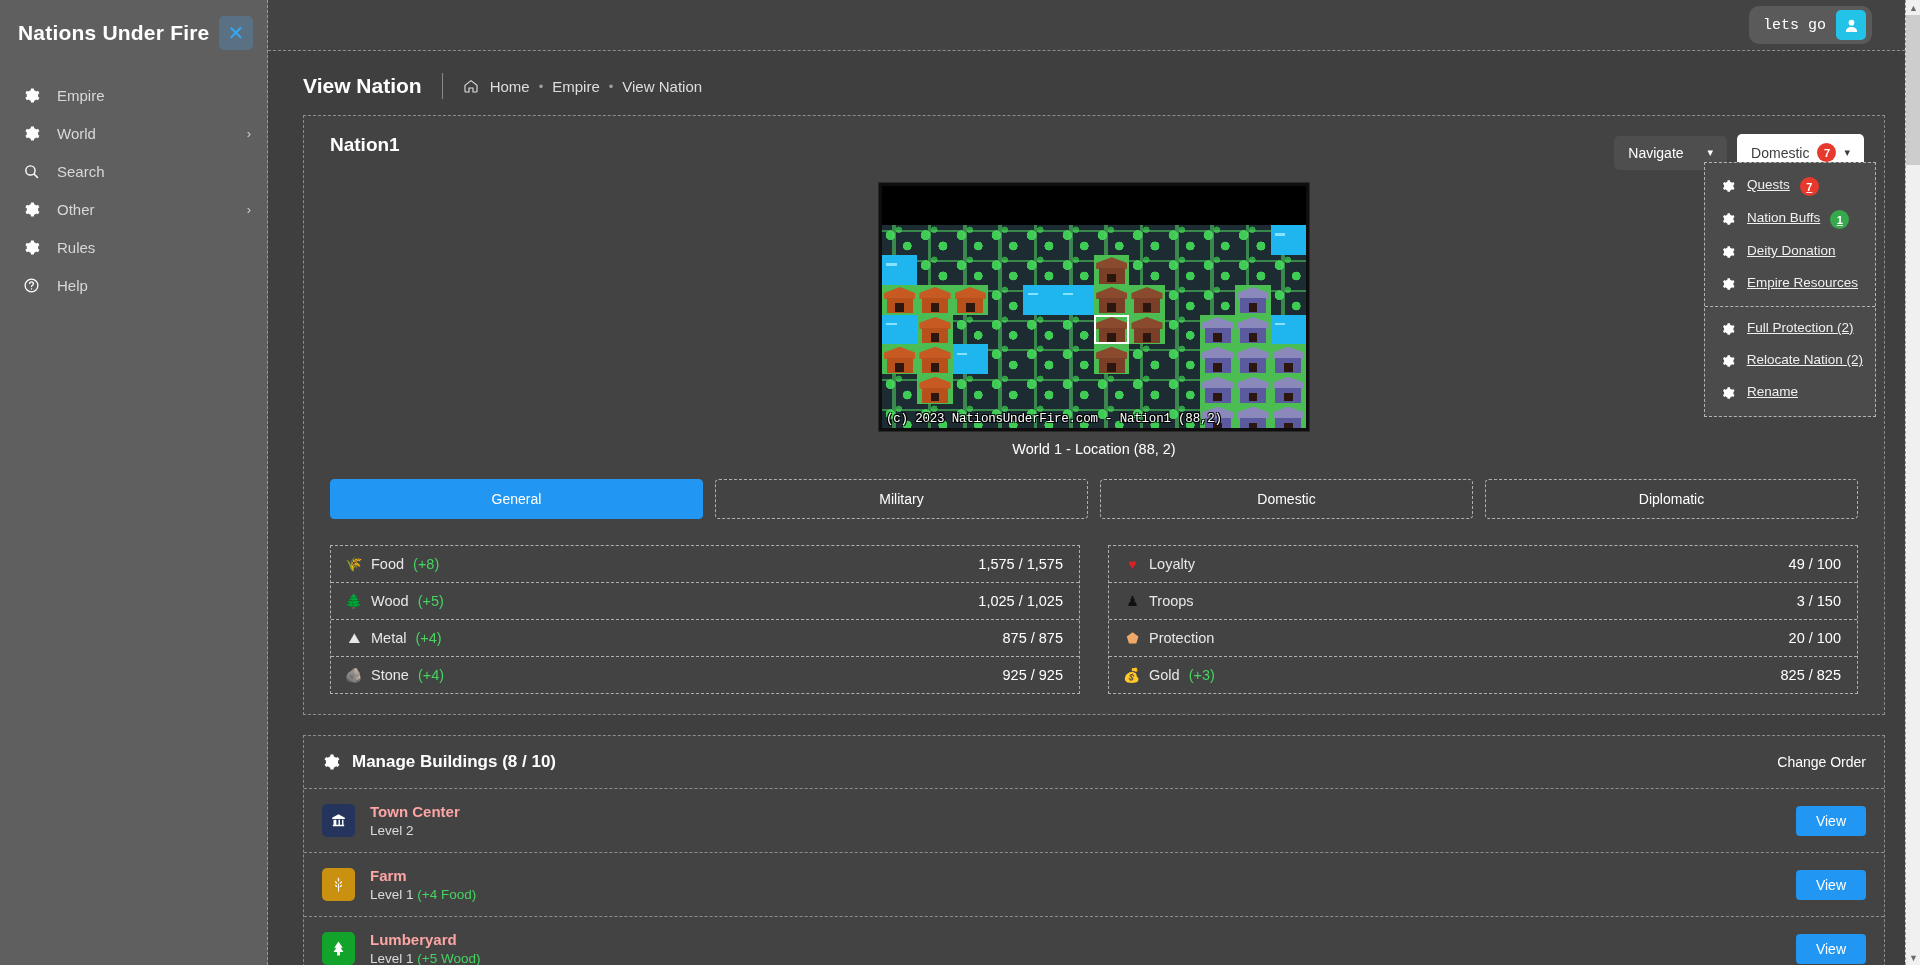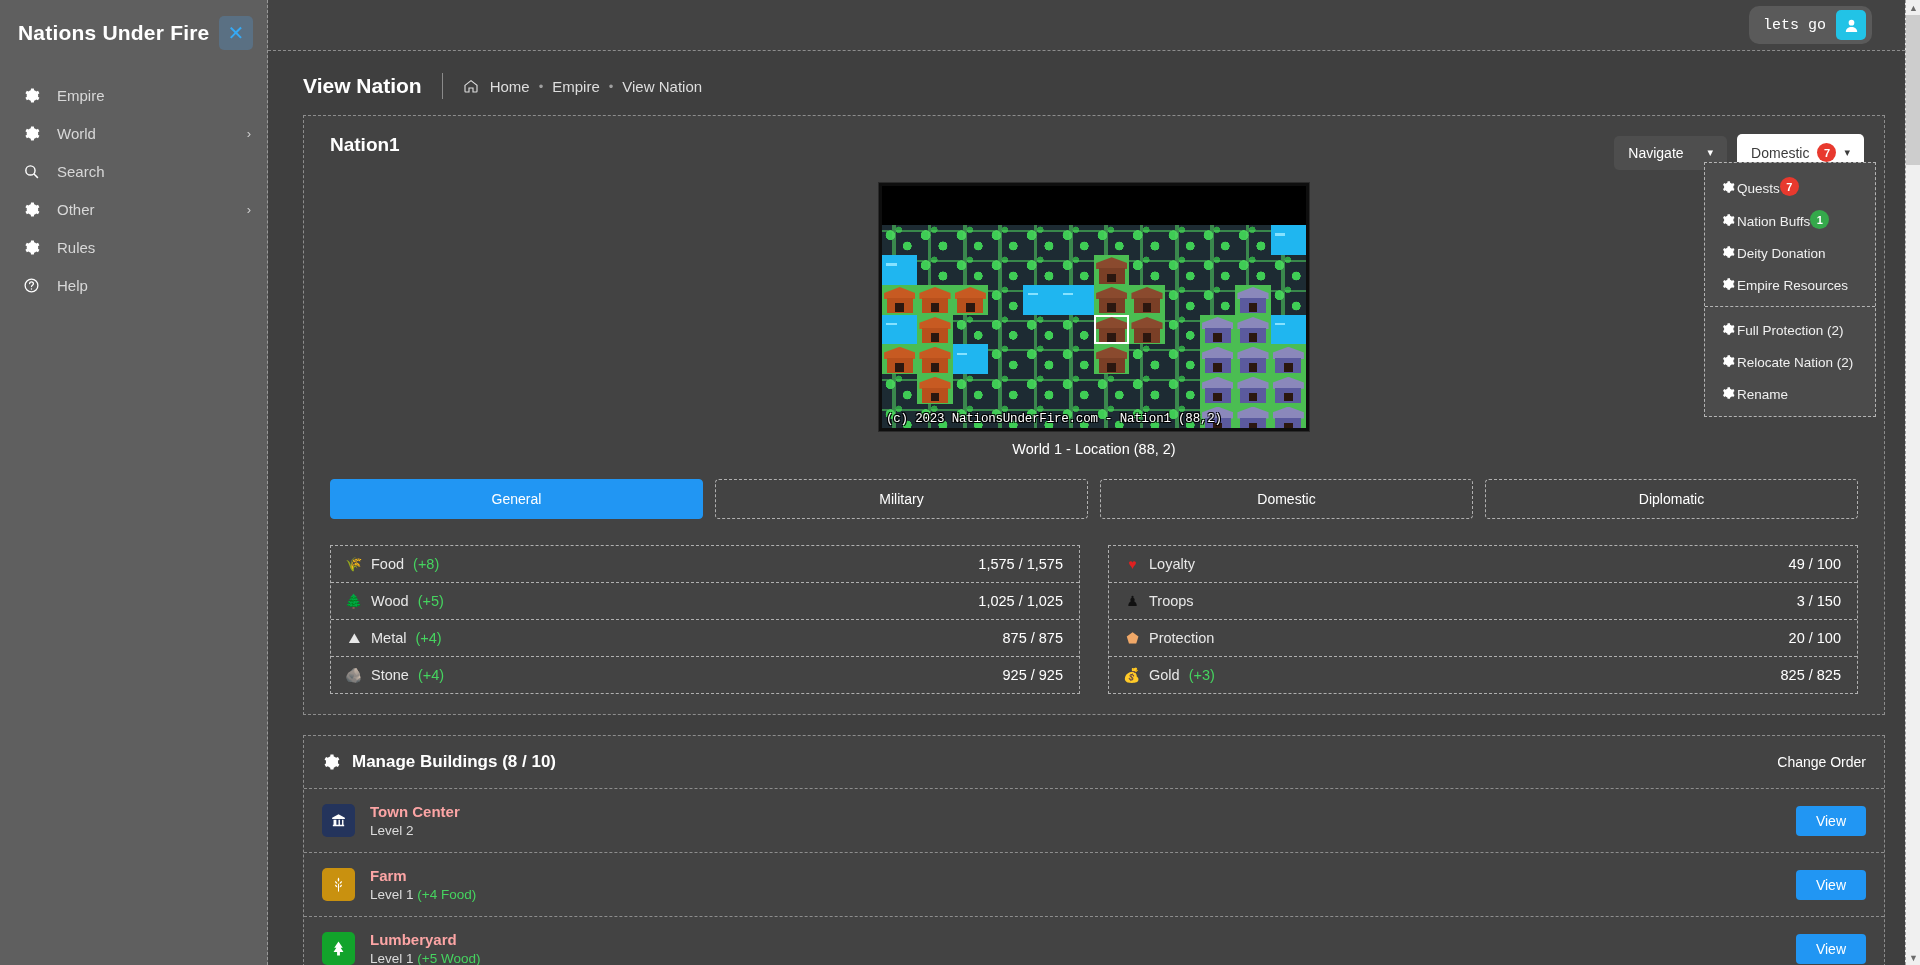--- a/index.html
+++ b/index.html
@@ -87,22 +87,22 @@
   .badge-red { background:#e8392e; }
   .badge-green { background:#35a94b; }
 
   
   .dropdown {
     position:absolute; top:46px; right:8px; width:172px;
     background:#4b4b4b; border:1px dashed #b4b4b4; z-index:40;
     padding:7px 0;
   }
   .dd-item {
-    display:flex; align-items:flex-end; 
-    padding:7px 12px 7px 14px; font-size:13.5px; color:#f0f0f0; cursor:pointer; white-space:nowrap;
+    display:flex; align-items:flex-start; gap:10px;
+    padding:7px 12px 7px 14px; font-size:13.5px; color:#f0f0f0; cursor:pointer; white-space:nowrap;text-decoration:underline;
   }
   .dd-sep { height:1px; border-top:1px dashed #b4b4b4; margin:6px 0; }
 
   
   .map-wrap { display:flex; flex-direction:column; align-items:center; margin-top:12px; }
   .map-frame {
     width:430px; height:248px; background:#000000;
     border:3px solid #0e0e0e; outline:1px solid #2a2a2a;
     position:relative; overflow:hidden;
   }

